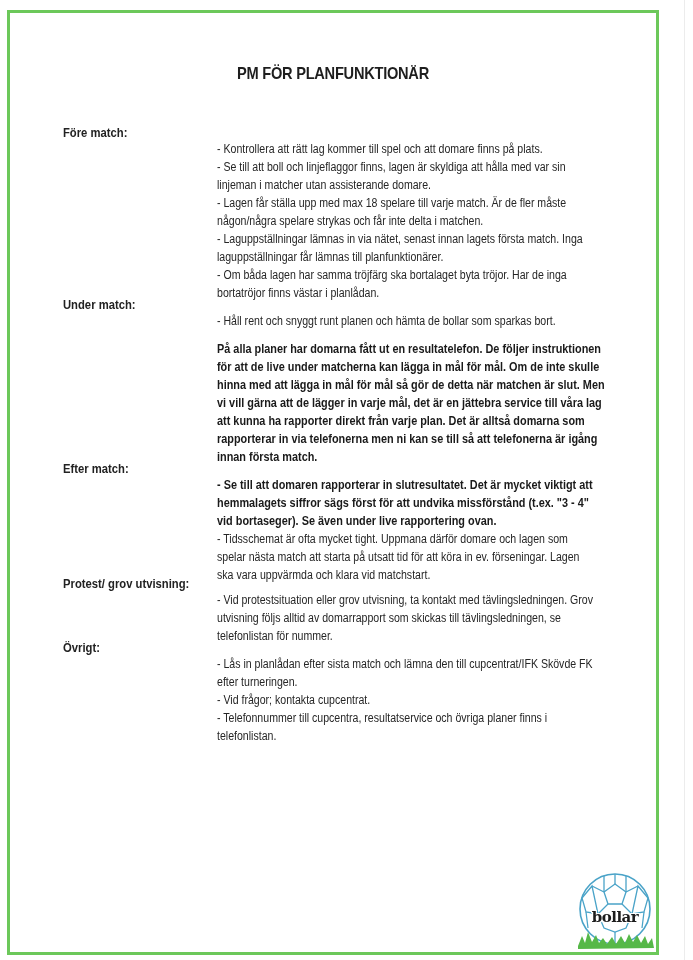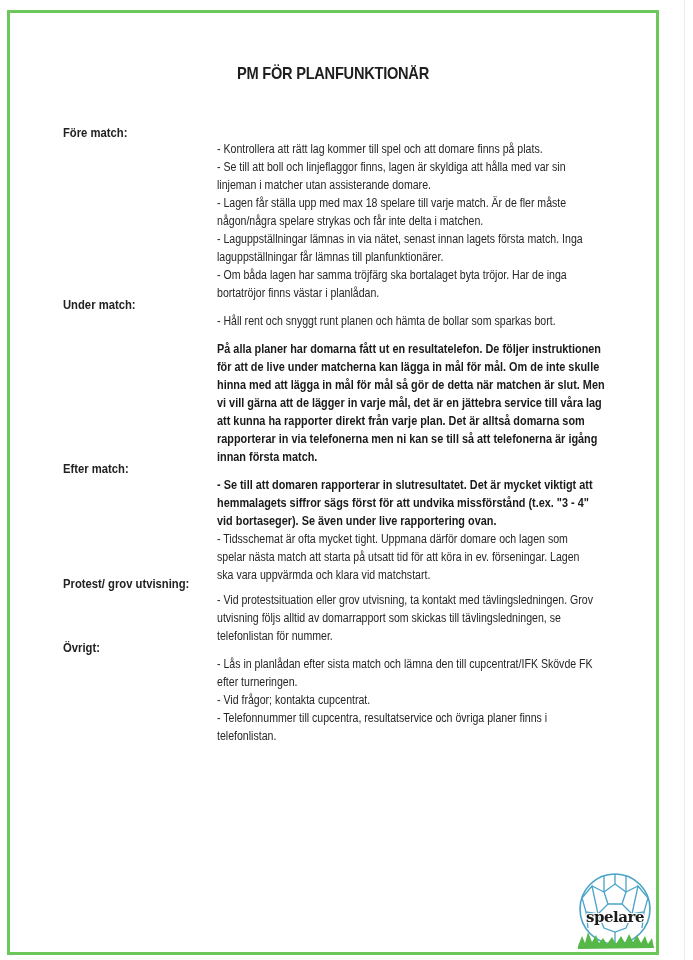--- a/index.html
+++ b/index.html
@@ -196,15 +196,15 @@
       <line x1="12" y1="40" x2="14" y2="56"></line>
       <line x1="70" y1="40" x2="68" y2="56"></line>
       <line x1="41" y1="60" x2="41" y2="72"></line>
       <line x1="30" y1="4" x2="30" y2="20"></line>
       <line x1="52" y1="4" x2="52" y2="20"></line>
     </g>
     <g fill="#56b848">
       <path d="M4,74 L8,64 L11,71 L14,60 L18,70 L22,63 L25,71 L29,66 L33,72 L38,65 L42,72 L47,64 L51,71 L55,62 L59,70 L63,63 L67,71 L71,64 L74,72 L78,66 L80,76 L4,77 Z"></path>
     </g>
   </svg>
-  <div class="logo-text l1">spelare</div>
+  <div class="logo-text l1">bollar</div>
   <div class="logo-text l2">cup</div>
 </div>
 
 </body></html>

